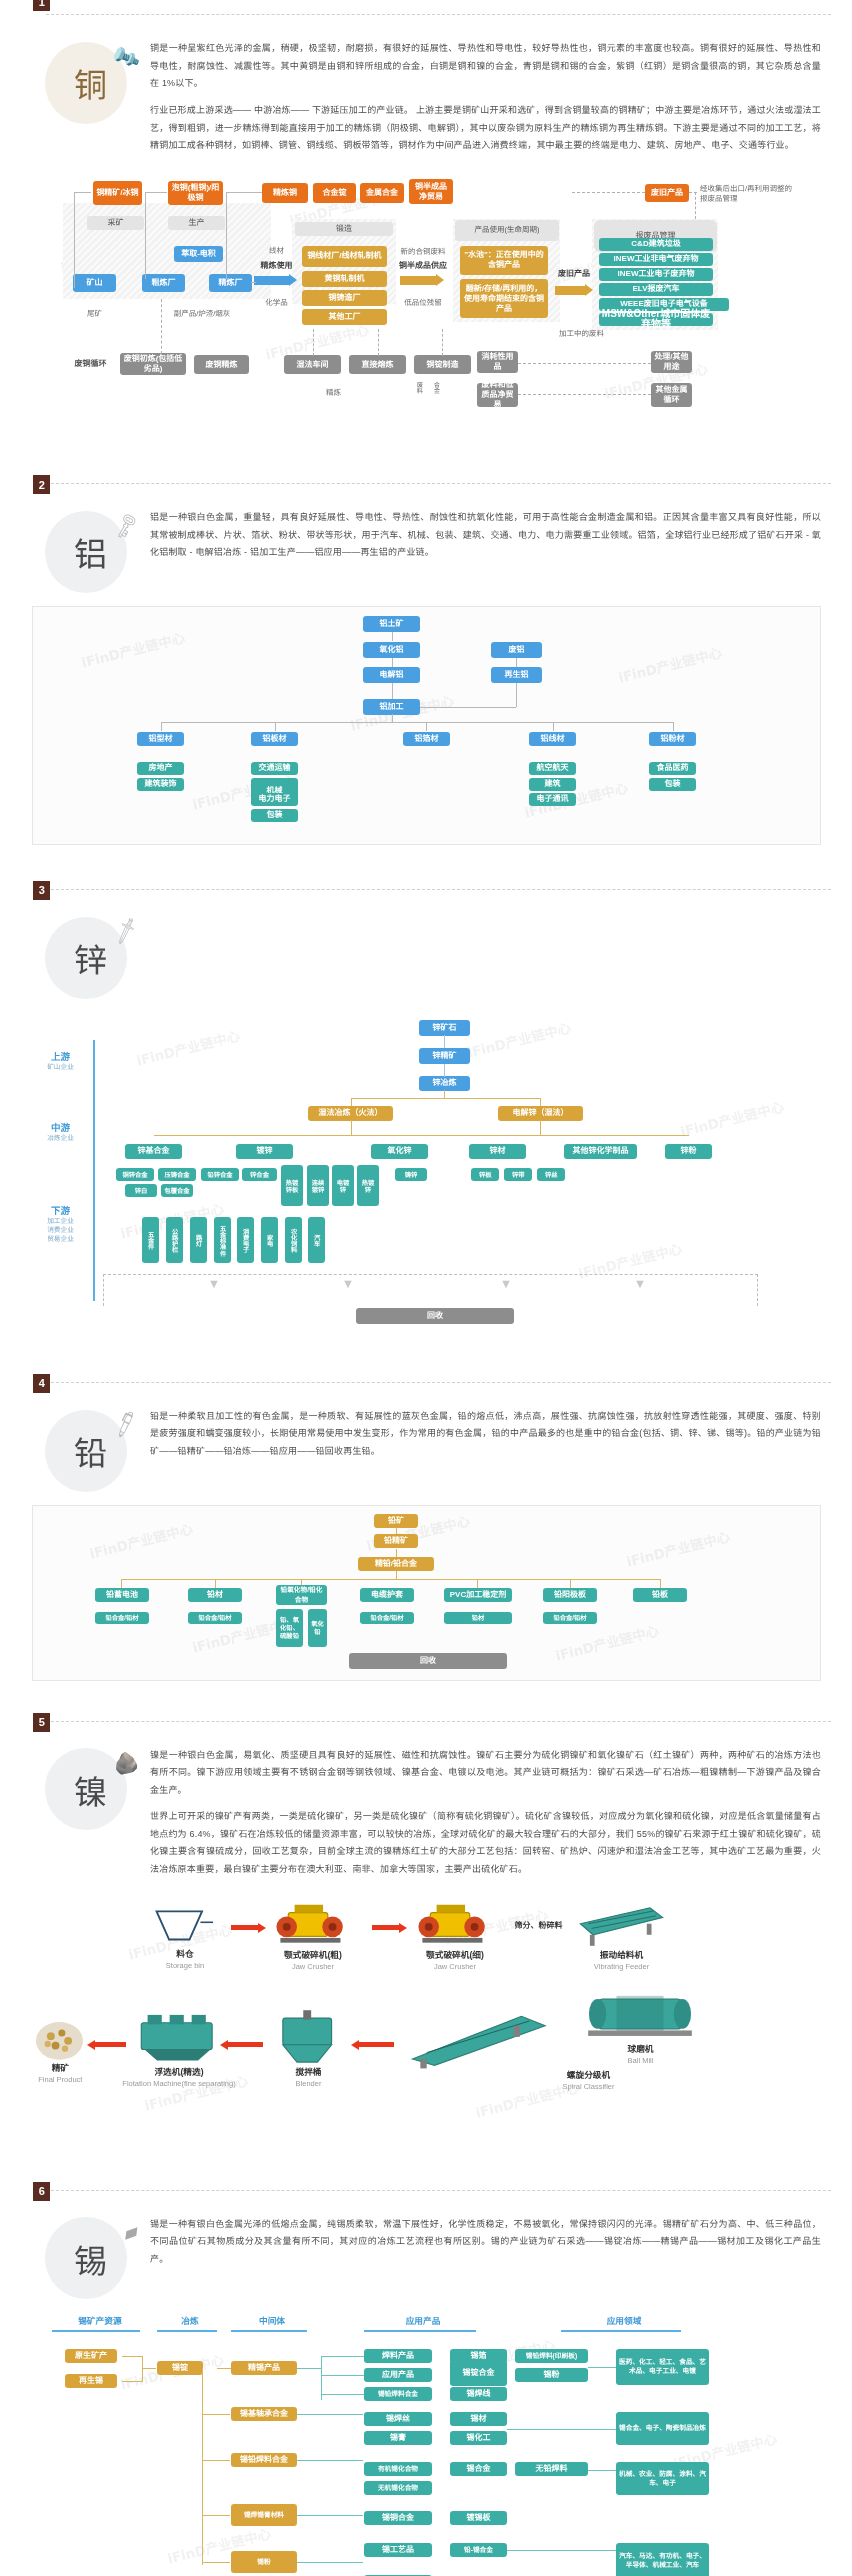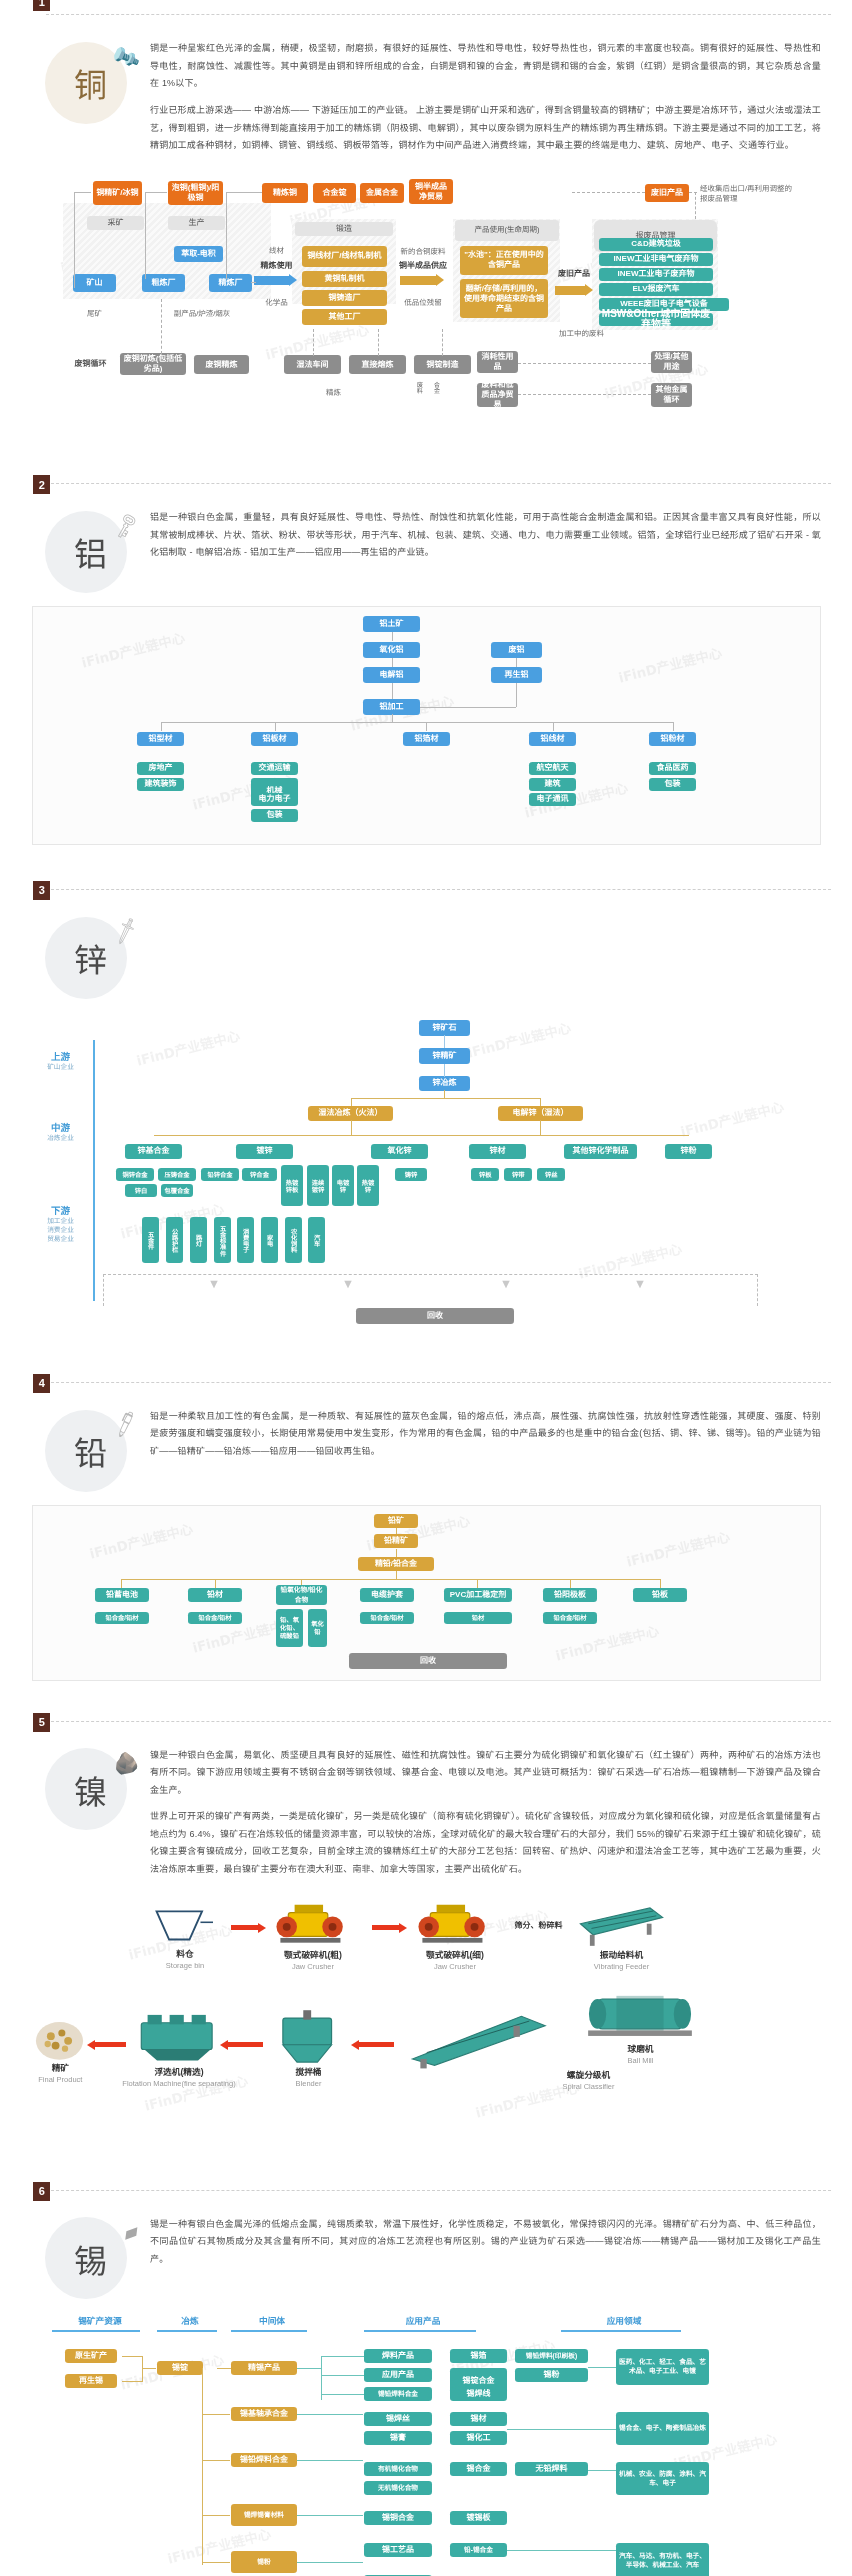--- a/index.html
+++ b/index.html
@@ -615,21 +615,21 @@
       <div class="box b-teal" style="left:340px;top:98px;width:68px;height:14.2px;">锡焊丝</div>
       <div class="box b-teal" style="left:340px;top:117px;width:68px;height:14.2px;">锡膏</div>
       <div class="box b-teal" style="left:340px;top:148px;width:68px;height:14.2px;font-size:6.7px;">有机锡化合物</div>
       <div class="box b-teal" style="left:340px;top:167px;width:68px;height:14.2px;font-size:6.7px;">无机锡化合物</div>
       <div class="box b-teal" style="left:340px;top:197px;width:68px;height:14.2px;">锡铜合金</div>
       <div class="box b-teal" style="left:340px;top:229px;width:68px;height:14.2px;">锡工艺品</div>
       <div class="box b-teal" style="left:340px;top:261px;width:68px;height:14.2px;">巴氏合金</div>
 
       <div class="box b-teal" style="left:426px;top:35px;width:57px;height:14.2px;">锡箔</div>
       <div class="box b-teal" style="left:491px;top:35px;width:73px;height:14.2px;font-size:6.7px;">锡铅焊料(印刷板)</div>
-      <div class="box b-teal" style="left:426px;top:54px;width:57px;height:26px;">锡锭合金</div>
+      <div class="box b-teal" style="left:426px;top:46px;width:57px;height:26px;">锡锭合金</div>
       <div class="box b-teal" style="left:491px;top:54px;width:73px;height:14.2px;">锡粉</div>
       <div class="box b-teal" style="left:426px;top:73px;width:57px;height:14.2px;">锡焊线</div>
       <div class="box b-teal" style="left:426px;top:98px;width:57px;height:14.2px;">锡材</div>
       <div class="box b-teal" style="left:426px;top:117px;width:57px;height:14.2px;">锡化工</div>
       <div class="box b-teal" style="left:426px;top:148px;width:57px;height:14.2px;">锡合金</div>
       <div class="box b-teal" style="left:491px;top:148px;width:73px;height:14.2px;">无铅焊料</div>
       <div class="box b-teal" style="left:426px;top:197px;width:57px;height:14.2px;">镀锡板</div>
       <div class="box b-teal" style="left:426px;top:229px;width:57px;height:14.2px;font-size:6.7px;">铅-锡合金</div>
 
       <div class="box b-teal" style="left:592px;top:35px;width:93px;height:36px;font-size:6.7px;line-height:8.7px;">医药、化工、轻工、食品、艺术品、电子工业、电镀</div>

